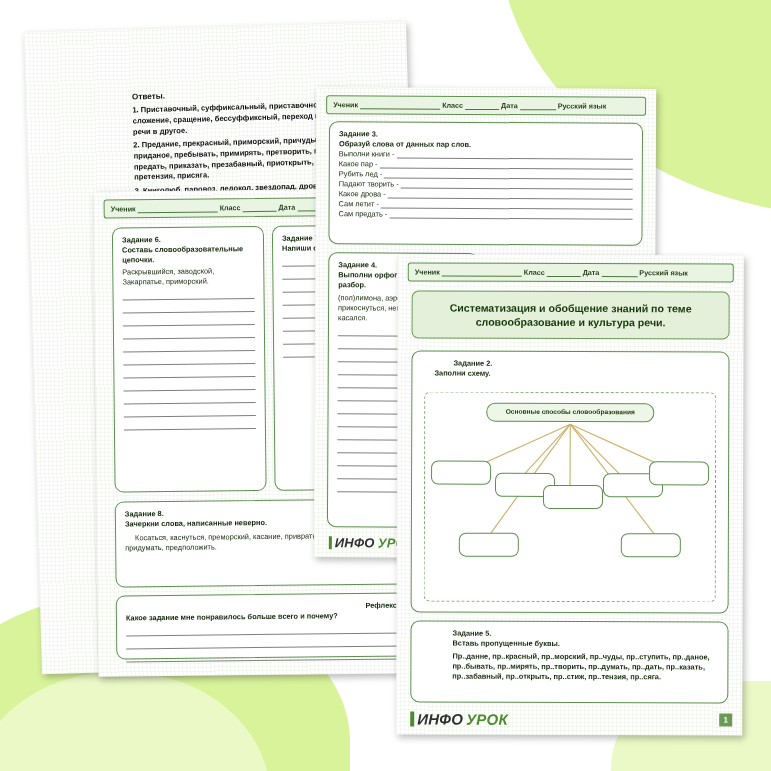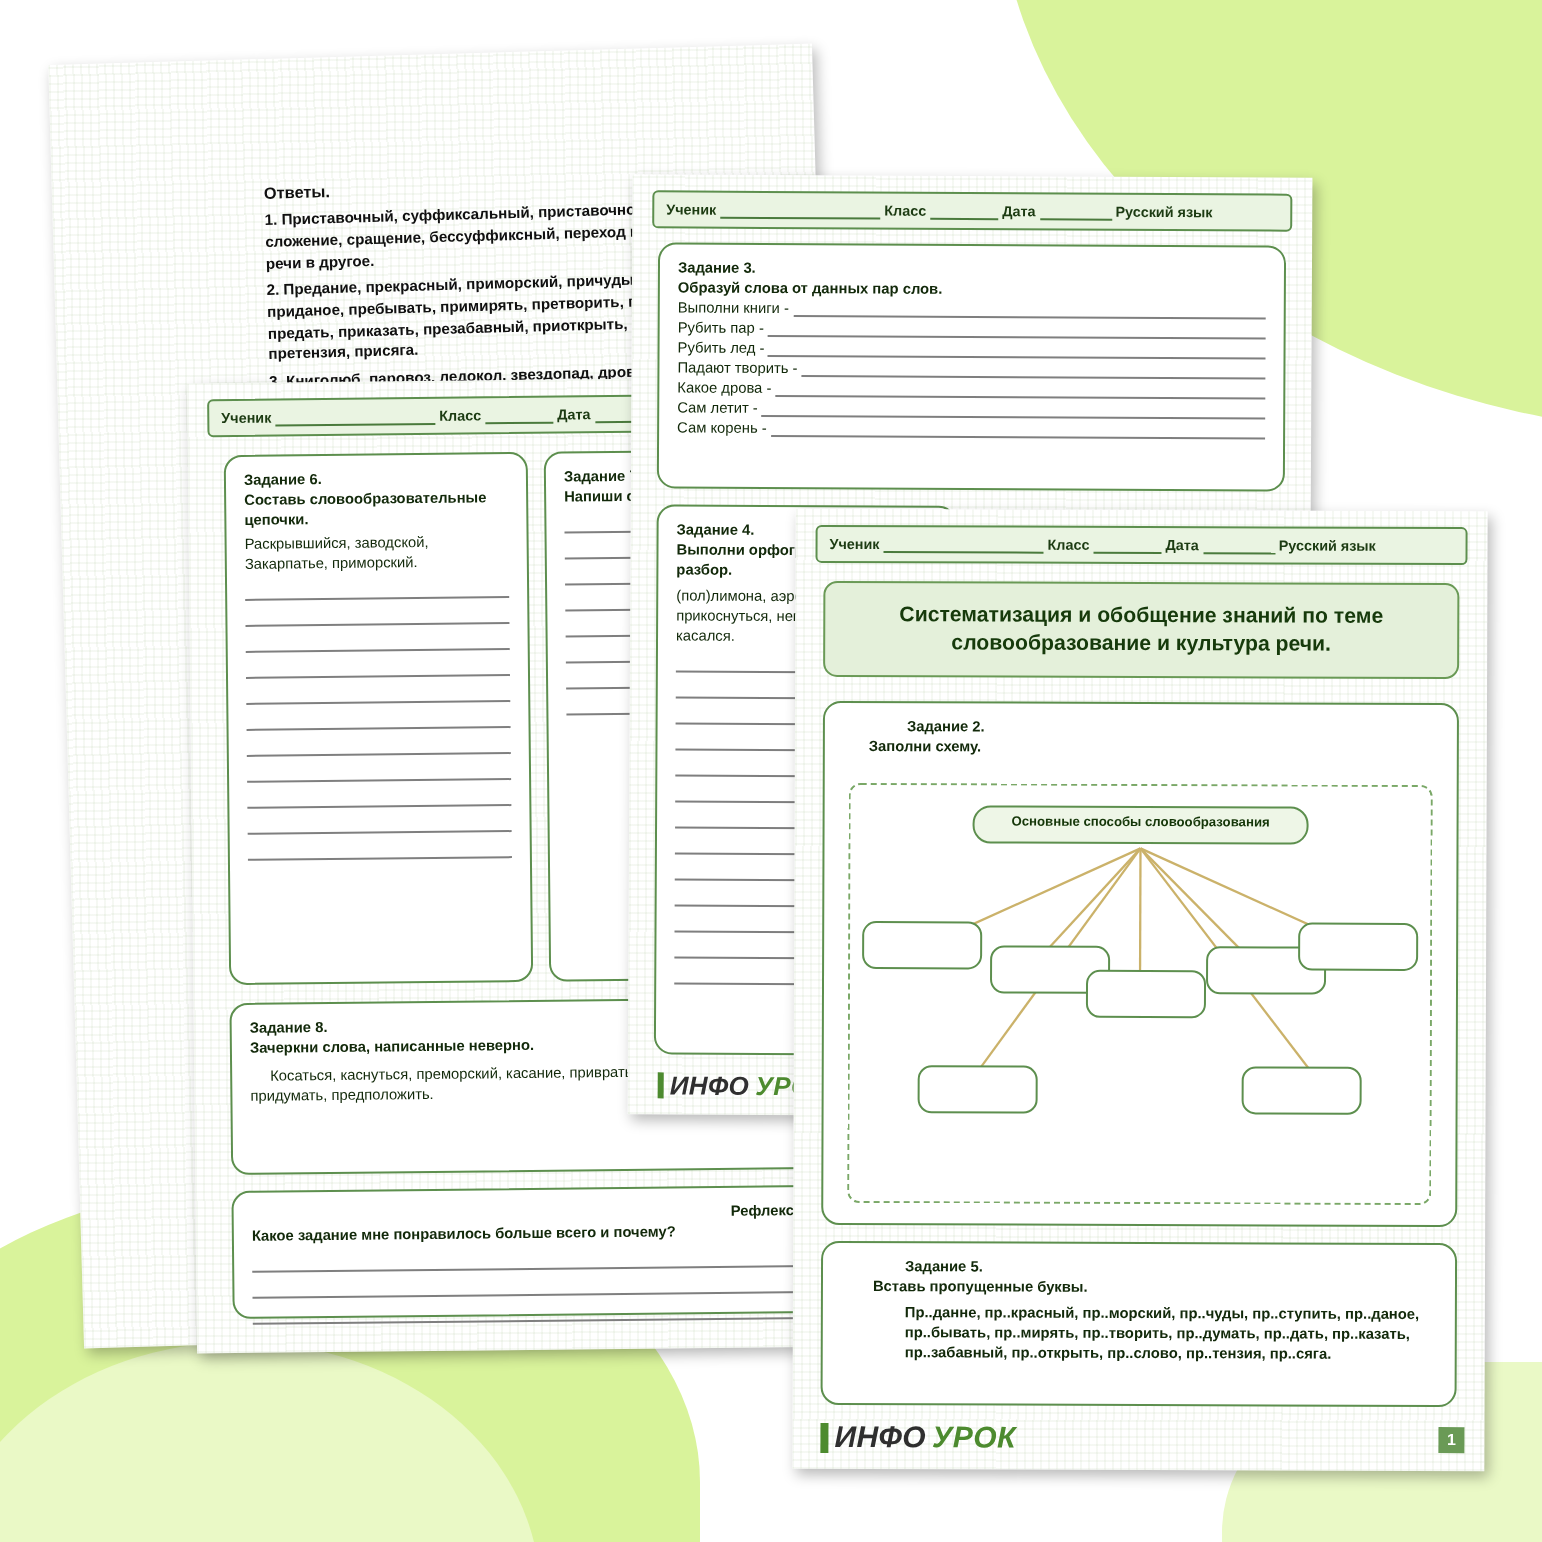--- a/index.html
+++ b/index.html
@@ -223,41 +223,41 @@
   </div>
 
   <div class="gbox" style="left:13px;top:34px;width:314px;height:123px;">
     <div class="task-h">Задание 3.</div>
     <div class="task-h">Образуй слова от данных пар слов.</div>
     <div style="display:flex;align-items:center;gap:2px">
       <span>Выполни книги - </span>
       <span style="flex:1;border-bottom:1px solid #7f7f7f;height:8px"></span>
     </div>
     <div style="display:flex;align-items:center;gap:2px">
-      <span>Рубить пар - </span>
+      <span>Какое пар - </span>
       <span style="flex:1;border-bottom:1px solid #7f7f7f;height:8px"></span>
     </div>
     <div style="display:flex;align-items:center;gap:2px">
       <span>Рубить лед - </span>
       <span style="flex:1;border-bottom:1px solid #7f7f7f;height:8px"></span>
     </div>
     <div style="display:flex;align-items:center;gap:2px">
       <span>Падают творить - </span>
       <span style="flex:1;border-bottom:1px solid #7f7f7f;height:8px"></span>
     </div>
     <div style="display:flex;align-items:center;gap:2px">
       <span>Какое дрова - </span>
       <span style="flex:1;border-bottom:1px solid #7f7f7f;height:8px"></span>
     </div>
     <div style="display:flex;align-items:center;gap:2px">
       <span>Сам летит - </span>
       <span style="flex:1;border-bottom:1px solid #7f7f7f;height:8px"></span>
     </div>
     <div style="display:flex;align-items:center;gap:2px">
-      <span>Сам корень - </span>
+      <span>Сам предать - </span>
       <span style="flex:1;border-bottom:1px solid #7f7f7f;height:8px"></span>
     </div>
   </div>
 
   <div class="gbox" style="left:13px;top:165px;width:150px;height:275px;">
     <div class="task-h">Задание 4.</div>
     <div class="task-h">Выполни орфографический разбор.</div>
     <div style="margin-top:3px">(пол)лимона, аэросани, прикоснуться, неприкосновенный, касался.</div>
     <span class="wline"></span>
     <span class="wline"></span>
@@ -327,22 +327,22 @@
       <div class="node" style="left:118px;top:92px;"></div>
       <div class="node" style="left:178px;top:80px;"></div>
       <div class="node" style="left:224px;top:68px;"></div>
       <div class="node" style="left:34px;top:140px;"></div>
       <div class="node" style="left:196px;top:140px;"></div>
     </div>
   </div>
 
   <div class="gbox" style="left:14px;top:366px;width:318px;height:82px;">
     <div class="task-h" style="margin-left:32px">Задание 5.</div>
-    <div class="task-h" style="margin-left:16px">Вставь пропущенные буквы.</div>
-    <div style="margin-top:3px;margin-left:32px;font-weight:bold">Пр..данне, пр..красный, пр..морский, пр..чуды, пр..ступить, пр..даное, пр..бывать, пр..мирять, пр..творить, пр..думать, пр..дать, пр..казать, пр..забавный, пр..открыть, пр..слово, пр..тензия, пр..сяга.</div>
+    <div class="task-h" style="margin-left:32px">Вставь пропущенные буквы.</div>
+    <div style="margin-top:3px;margin-left:32px;font-weight:bold">Пр..данне, пр..красный, пр..морский, пр..чуды, пр..ступить, пр..даное, пр..бывать, пр..мирять, пр..творить, пр..думать, пр..дать, пр..казать, пр..забавный, пр..открыть, пр..стиж, пр..тензия, пр..сяга.</div>
   </div>
 
   <div class="logo" style="left:14px;bottom:7px;">
     <span class="bar"></span>
     <span class="t1">ИНФО</span>
       <span class="t2">УРОК</span>
   </div>
 
   <div class="pagenum">1</div>
 </div>

